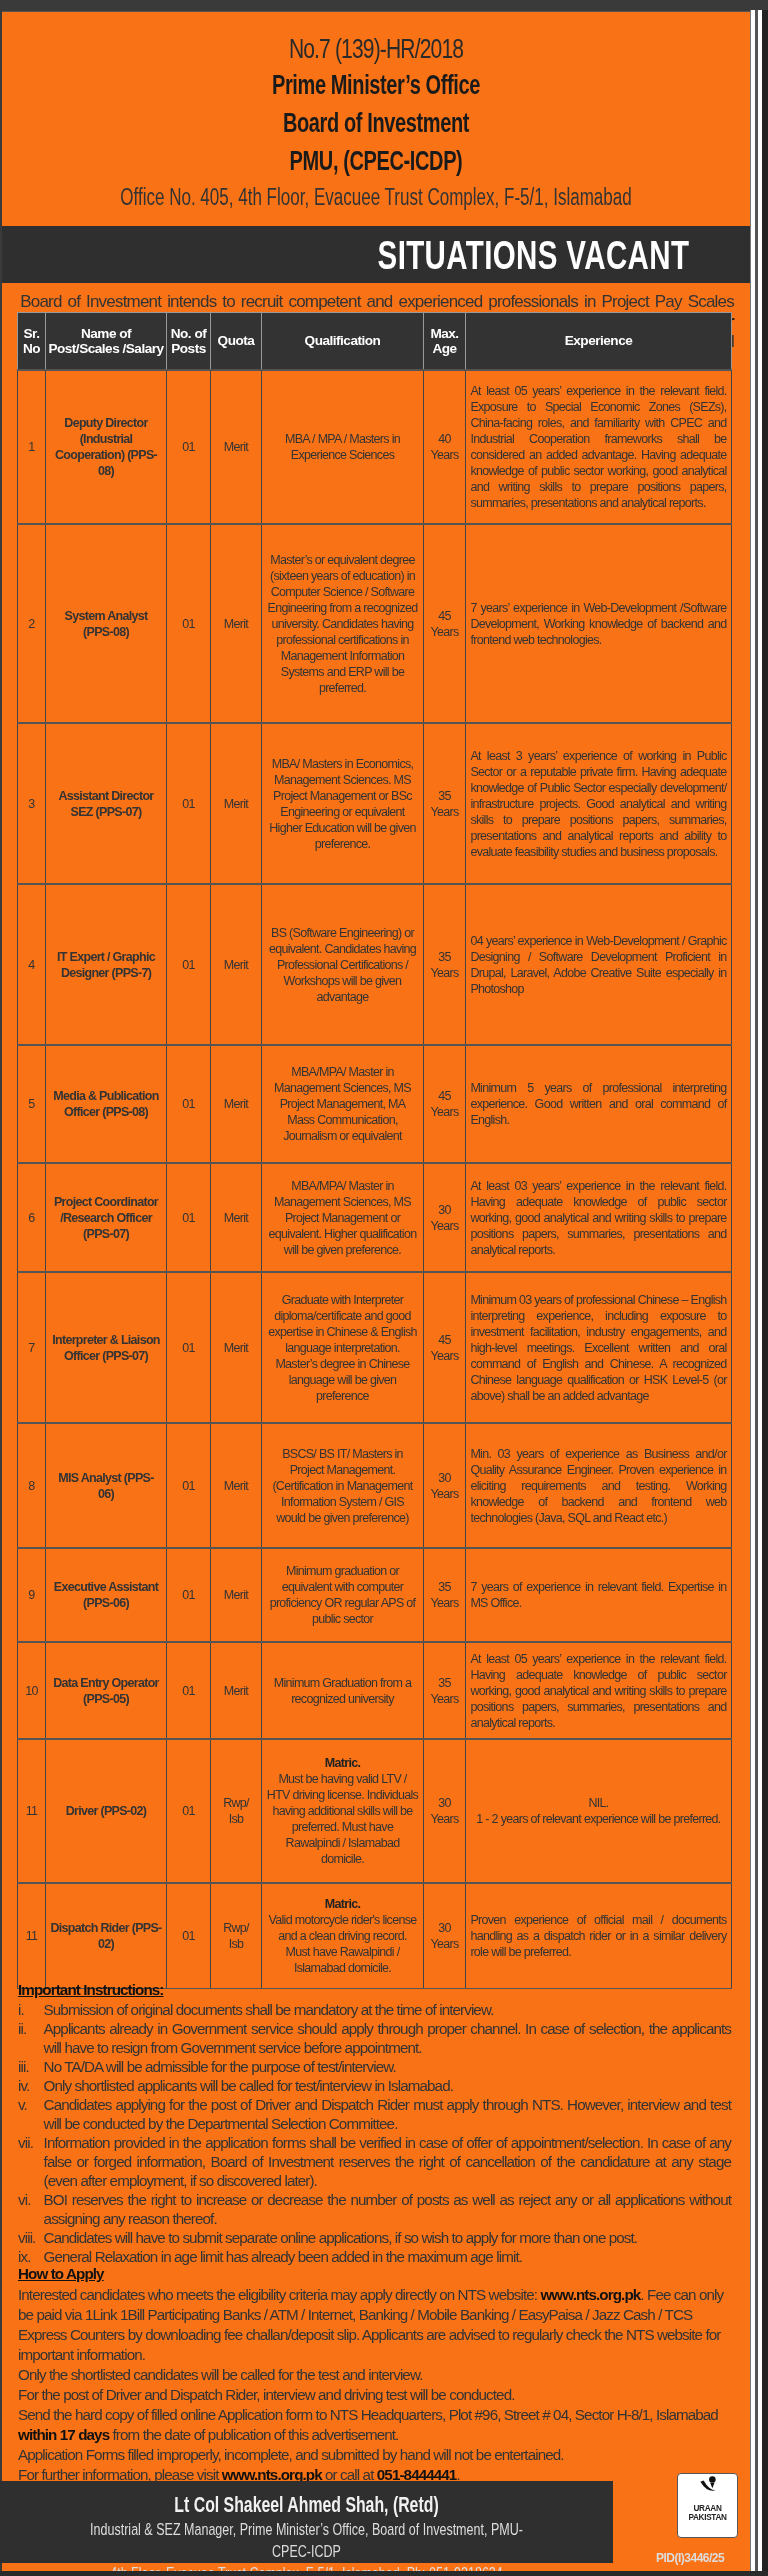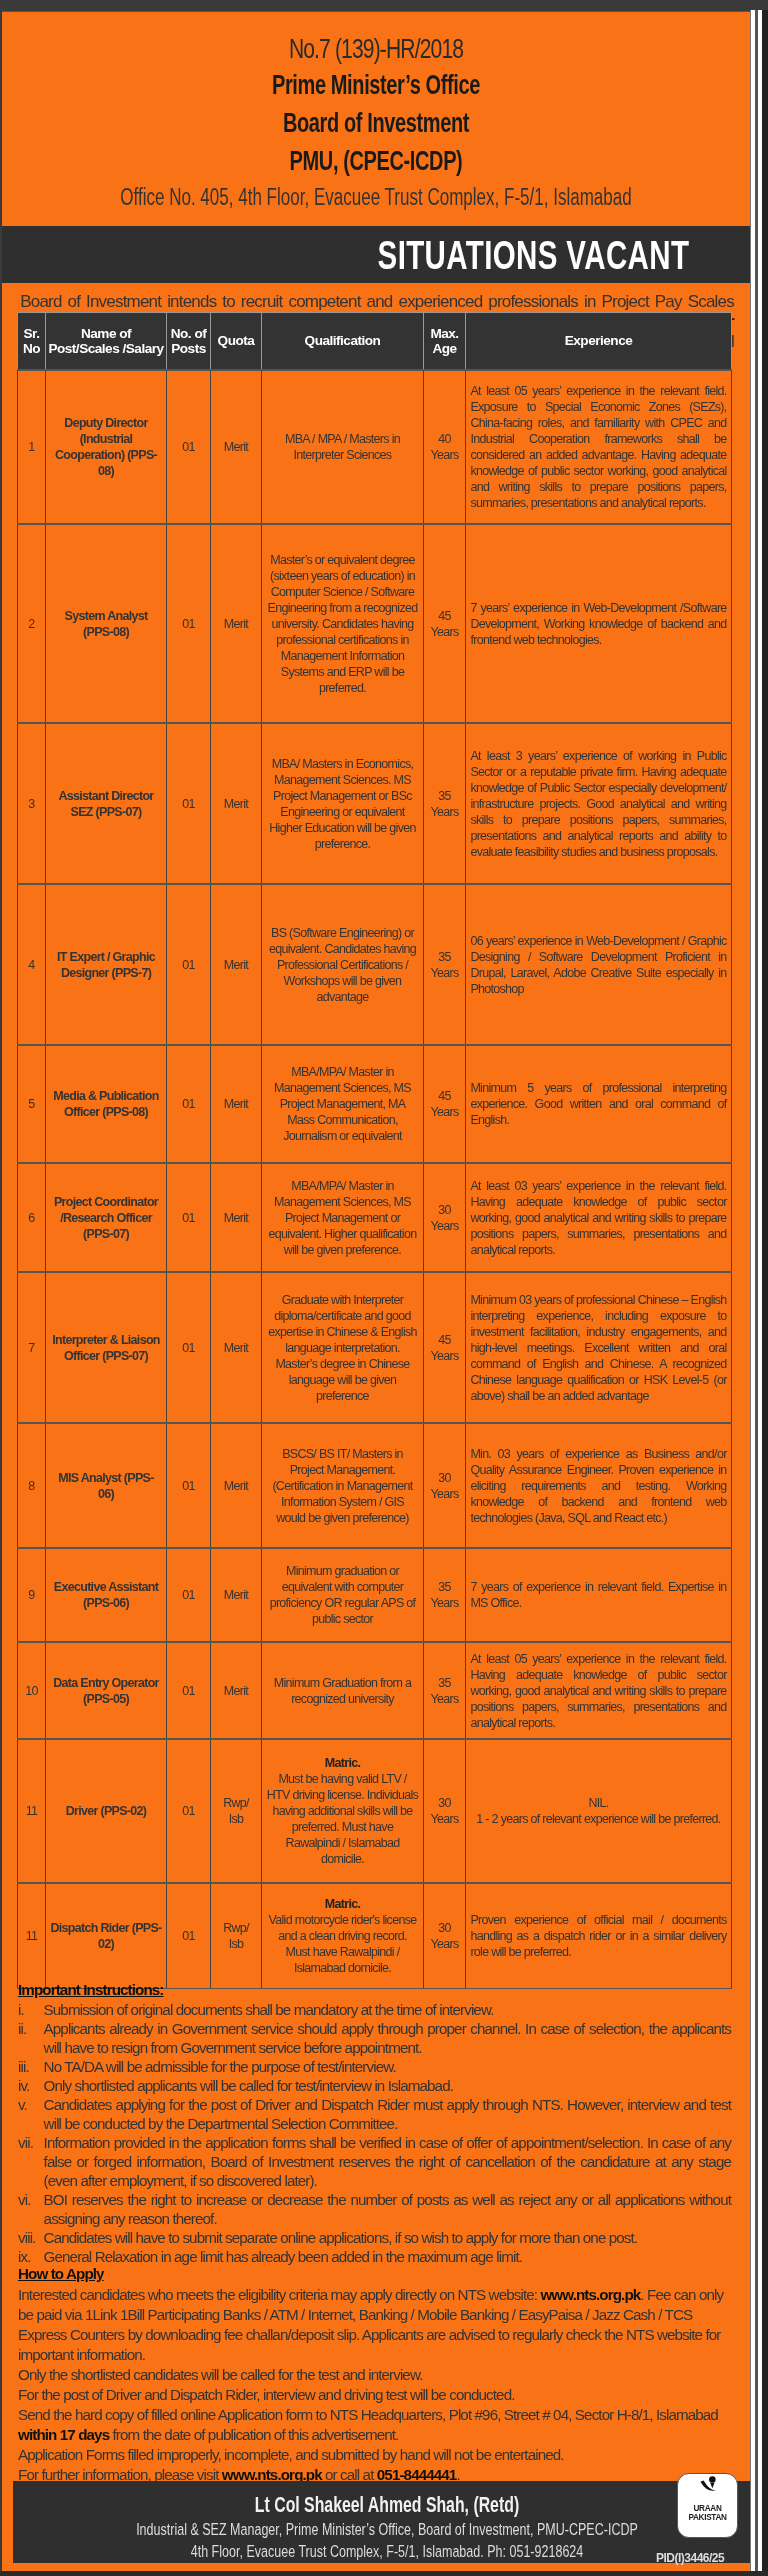--- a/index.html
+++ b/index.html
@@ -59,28 +59,28 @@
     font-size: 15.2px; line-height: 19px; color: #333; letter-spacing: -0.9px;
   }
   .sec-title { font-weight: bold; text-decoration: underline; color:#111; margin-bottom: 1.1px; }
   .inst-item { display: flex; }
   .inst-num { width: 25.6px; flex: none; }
   .inst-text { flex: 1; text-align: justify; }
   .howto { position: absolute; left: 18px; top: 2264px; width: 713px; font-size: 15.2px; line-height: 20px; color:#333; letter-spacing: -0.9px; }
   .howto p { margin: 0; }
   .howto b { color:#111; }
   .footer {
-    position: absolute; left: 13px; top: 2481px; width: 748px; height: 82px; background: #2f2f2f; color: #f1f1f1;
+    position: absolute; left: 0; top: 2481px; width: 613px; height: 82px; background: #2f2f2f; color: #f1f1f1;
     text-align: center;
   }
   .footer .name { font-size: 22px; font-weight: bold; padding-top: 9.8px; line-height: 27px; transform: scaleX(0.72); }
   .footer .line { font-size: 17.4px; line-height: 22px; transform: scaleX(0.72); color:#ddd; }
   .logo {
     position: absolute; left: 677px; top: 2473px; width: 59px; height: 63px;
-    background: #fff; border-radius: 12px; border: 1.1px solid #555; text-align: center;
+    background: #fff; border-radius: 4px; border: 1.1px solid #555; text-align: center;
   }
   .logo .glyph { font-size: 19.6px; line-height: 25px; color:#111; }
   .logo .txt { font-size: 8.2px; font-weight: bold; line-height: 9.3px; color:#222; letter-spacing: -0.3px; }
   .pid { position: absolute; left: 656px; top: 2551px; font-size: 12px; color:#ddd; font-weight:bold; letter-spacing:-0.5px; }
   .bottom-bar { position: absolute; left: 0; top: 2571px; width: 768px; height: 4.9px; background: #2a2a2a; }
 </style>
 </head>
 <body>
 
 <div class="page">
@@ -122,21 +122,21 @@
       <th>Max. Age</th>
       <th>Experience</th>
     </tr>
   </thead>
   <tbody id="rows">
       <tr style="height: 154px;">
         <td class="c-sr">1</td>
         <td class="c-name">Deputy Director (Industrial Cooperation) (PPS-08)</td>
         <td class="c-num">01</td>
         <td class="c-quota">Merit</td>
-        <td class="c-qual">MBA / MPA / Masters in Interpreter Sciences</td>
+        <td class="c-qual">MBA / MPA / Masters in Experience Sciences</td>
         <td class="c-age">40 Years</td>
         <td class="c-exp">At least 05 years’ experience in the relevant field. Exposure to Special Economic Zones (SEZs), China-facing roles, and familiarity with CPEC and Industrial Cooperation frameworks shall be considered an added advantage. Having adequate knowledge of public sector working, good analytical and writing skills to prepare positions papers, summaries, presentations and analytical reports.</td>
       </tr>
       <tr style="height: 199px;">
         <td class="c-sr">2</td>
         <td class="c-name">System Analyst (PPS-08)</td>
         <td class="c-num">01</td>
         <td class="c-quota">Merit</td>
         <td class="c-qual">Master’s or equivalent degree (sixteen years of education) in Computer Science / Software Engineering from a recognized university. Candidates having professional certifications in Management Information Systems and ERP will be preferred.</td>
         <td class="c-age">45 Years</td>
@@ -151,21 +151,21 @@
         <td class="c-age">35 Years</td>
         <td class="c-exp">At least 3 years’ experience of working in Public Sector or a reputable private firm. Having adequate knowledge of Public Sector especially development/ infrastructure projects. Good analytical and writing skills to prepare positions papers, summaries, presentations and analytical reports and ability to evaluate feasibility studies and business proposals.</td>
       </tr>
       <tr style="height: 161px;">
         <td class="c-sr">4</td>
         <td class="c-name">IT Expert / Graphic Designer (PPS-7)</td>
         <td class="c-num">01</td>
         <td class="c-quota">Merit</td>
         <td class="c-qual">BS (Software Engineering) or equivalent. Candidates having Professional Certifications / Workshops will be given advantage</td>
         <td class="c-age">35 Years</td>
-        <td class="c-exp mid">06 years’ experience in Web-Development / Graphic Designing / Software Development Proficient in Drupal, Laravel, Adobe Creative Suite especially in Photoshop</td>
+        <td class="c-exp mid">04 years’ experience in Web-Development / Graphic Designing / Software Development Proficient in Drupal, Laravel, Adobe Creative Suite especially in Photoshop</td>
       </tr>
       <tr style="height: 118px;">
         <td class="c-sr">5</td>
         <td class="c-name">Media &amp; Publication Officer (PPS-08)</td>
         <td class="c-num">01</td>
         <td class="c-quota">Merit</td>
         <td class="c-qual">MBA/MPA/ Master in Management Sciences, MS Project Management, MA Mass Communication, Journalism or equivalent</td>
         <td class="c-age">45 Years</td>
         <td class="c-exp mid">Minimum 5 years of professional interpreting experience. Good written and oral command of English.</td>
       </tr>

